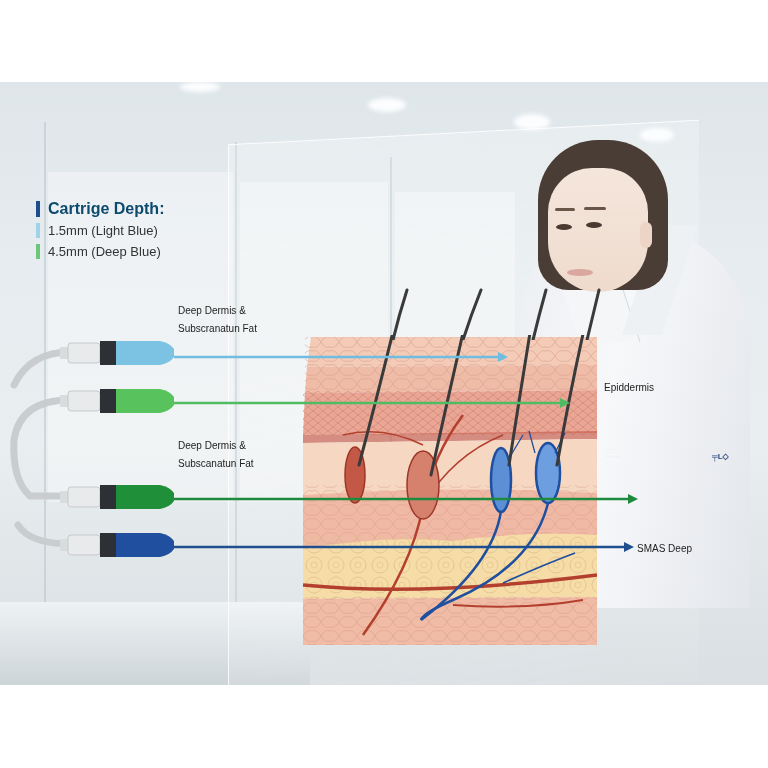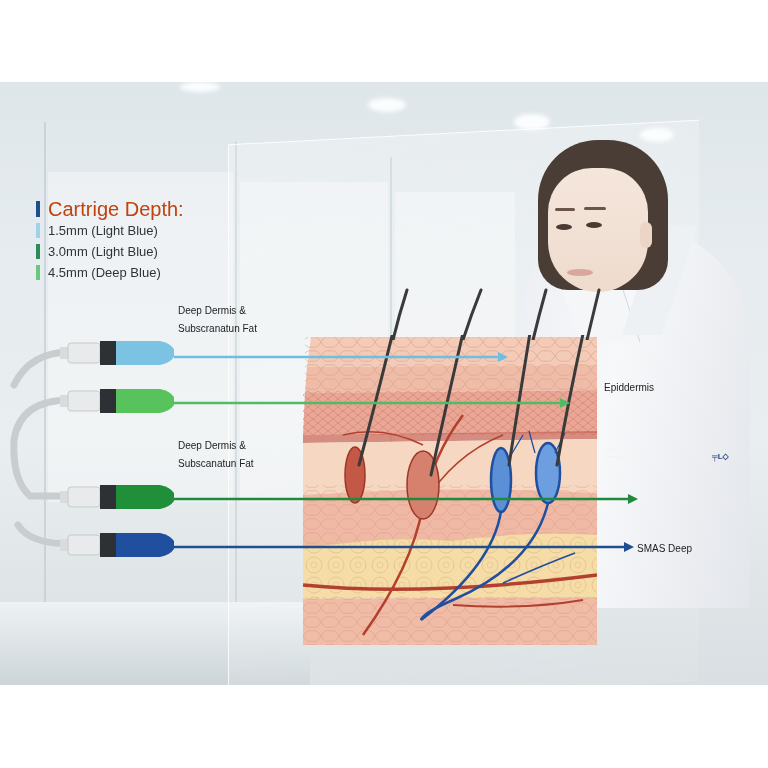--- a/index.html
+++ b/index.html
@@ -24,21 +24,21 @@
     .brow{position:absolute;height:3px;border-radius:2px;background:#6a5548;}
     .eye{position:absolute;width:16px;height:6px;border-radius:50%;background:#4b3a32;}
     .lips{position:absolute;left:567px;top:269px;width:26px;height:7px;border-radius:50%;background:#d9a79d;}
     .ear{position:absolute;left:640px;top:222px;width:12px;height:26px;border-radius:6px;background:#ecd5c6;}
     .badge{position:absolute;left:606px;top:446px;width:48px;height:28px;color:#b8c2cc;font-size:5px;line-height:7px;opacity:0.8;}
     .logo{position:absolute;left:712px;top:452px;font-size:8px;color:#2e4a7a;font-weight:bold;}
     
     .legend{position:absolute;left:36px;top:198px;}
     .legend-row{position:relative;padding-left:12px;color:#333;font-size:13px;line-height:21px;}
     .legend-row .bar{position:absolute;left:0;top:3px;width:4px;height:15px;}
-    .legend-title{font-weight:normal;font-size:20px;color:#c2410c;line-height:22px;}
+    .legend-title{font-weight:bold;font-size:16px;color:#0c4a6e;line-height:22px;}
     
     .label{position:absolute;color:#222;font-size:10px;line-height:18px;}
     
     .skin{position:absolute;left:303px;top:335px;width:294px;height:310px;}
   </style>
 </head>
 <body>
 
 <div class="photo">
   <div class="ceil-light" style="left:180px;top:0px;width:40px;height:10px;"></div>
@@ -180,24 +180,20 @@
 <div class="legend">
   <div class="legend-row legend-title">
     <span class="bar" style="background:#1f4e8c;top:3px;height:16px;"></span>
     <span>Cartrige Depth:</span>
   </div>
   <div class="legend-row">
     <span class="bar" style="background:#9fd3ea;"></span>
     <span>1.5mm (Light Blue)</span>
   </div>
   <div class="legend-row">
-    <span class="bar" style="background:#2e8b57;"></span>
-    <span>3.0mm (Light Blue)</span>
-  </div>
-  <div class="legend-row">
     <span class="bar" style="background:#6cc77a;"></span>
     <span>4.5mm (Deep Blue)</span>
   </div>
 </div>
 
 <div class="label" style="left:178px;top:302px;">
   <div>Deep Dermis &amp;</div>
   <div>Subscranatun Fat</div>
 </div>
 <div class="label" style="left:178px;top:437px;">

